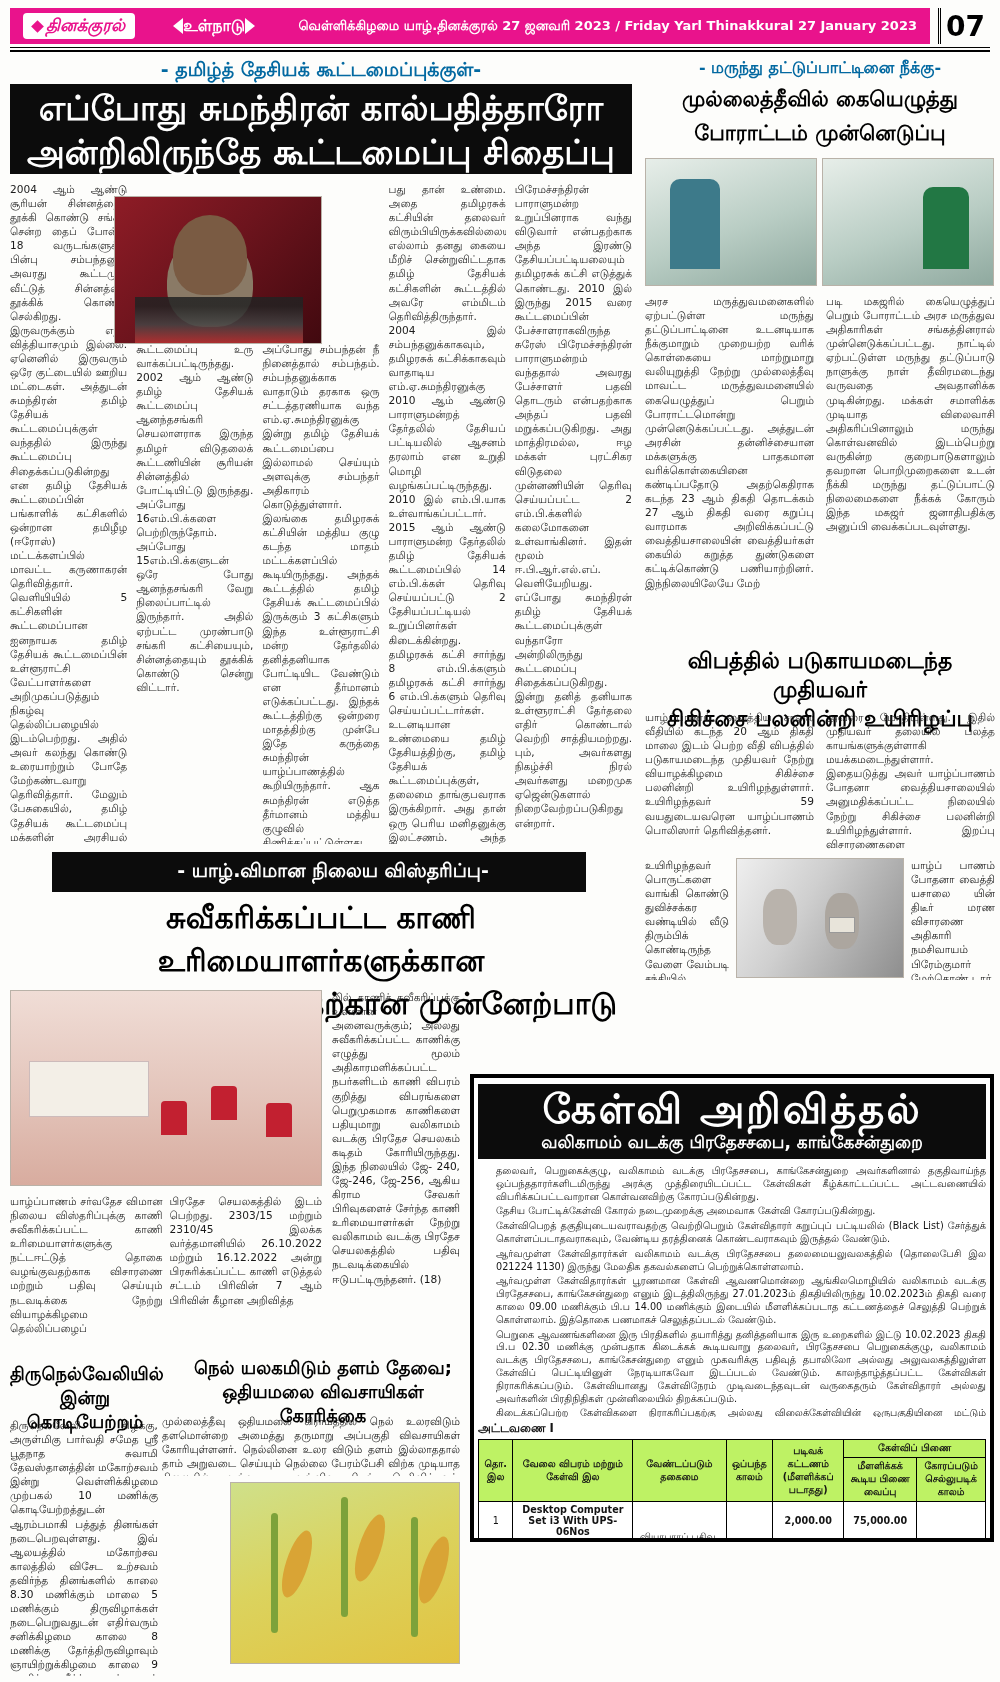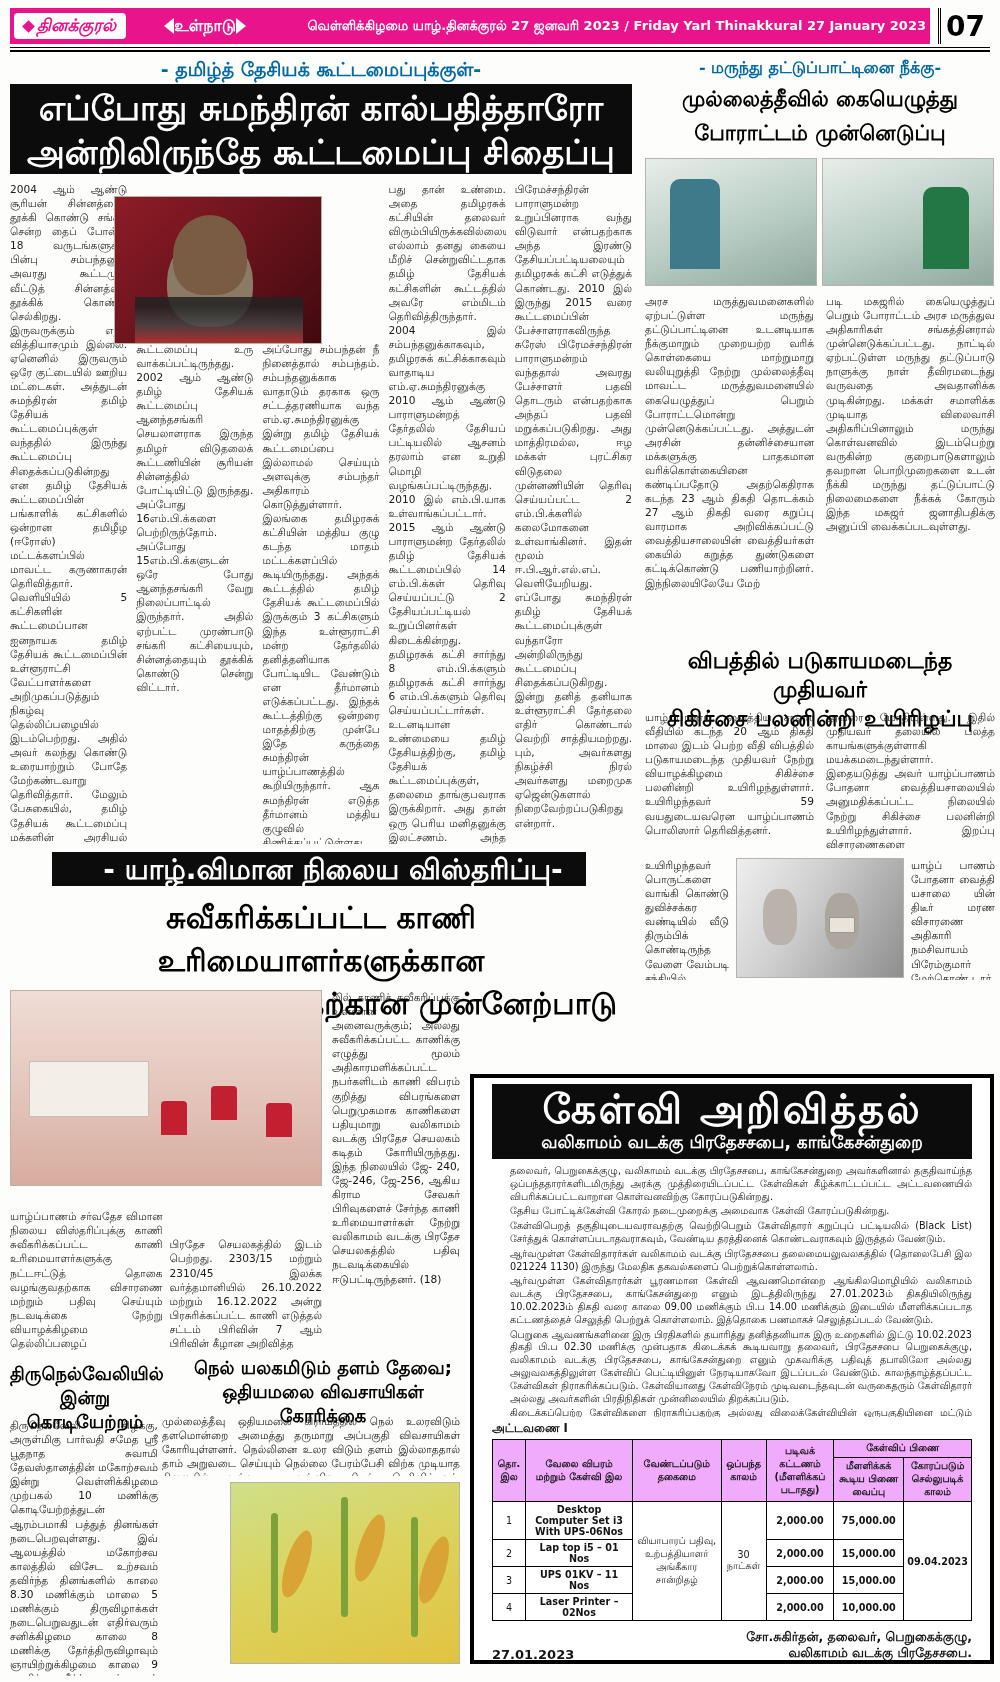--- a/index.html
+++ b/index.html
@@ -1,21 +1,21 @@
 <!DOCTYPE html>
 <html><head>
 <meta charset="utf-8">
 <style>
   * { margin:0; padding:0; box-sizing:border-box; }
   body { background:#888; font-family:"DejaVu Sans", sans-serif; }
   .page { position:relative; width:1000px; height:1682px; margin:0 auto; background:#fdfdfb; color:#141414; overflow:hidden; }
 
   
   .topbar { position:absolute; left:10px; top:8px; width:980px; height:36px; display:flex; align-items:stretch; }
-  .maghead { flex:1; background:#e9138c; display:flex; align-items:center; padding:0 4px; gap:10px; }
+  .maghead { flex:1; background:#e9138c; display:flex; align-items:center; padding:0 13px; gap:10px; }
   .logo-box { background:#fff; border-radius:4px; padding:2px 10px; display:flex; align-items:center; gap:4px; }
   .logo-flame { width:9px; height:9px; background:#e9138c; transform:rotate(45deg); }
   .logo-text { color:#e9138c; font-weight:bold; font-style:italic; font-size:17px; }
   .section-tag { display:flex; align-items:center; gap:0; margin-left:28px; }
   .chev { width:0; height:0; border-top:8px solid transparent; border-bottom:8px solid transparent; }
   .chev.l { border-right:10px solid #fff; }
   .chev.r { border-left:10px solid #fff; }
   .section-label { color:#fff; font-weight:bold; font-size:16px; }
   .dateline { margin-left:auto; color:#fff; font-weight:bold; font-size:13px; white-space:nowrap; }
   .pagenum { width:52px; display:flex; align-items:center; justify-content:center; font-size:28px; font-weight:bold; color:#000; border-left:3px double #000; margin-left:8px; }
@@ -51,52 +51,52 @@
   
   .death-head { left:645px; top:646px; width:350px; font-size:22px; line-height:29px; }
   .death-body { left:645px; top:710px; width:350px; height:148px; gap:12px; }
   .death-row2 { position:absolute; left:645px; top:858px; width:350px; height:122px; display:flex; gap:7px; }
   .feet-photo { width:168px; height:120px; background:linear-gradient(120deg,#efefef 0%,#cfcfcf 40%,#8e8e8e 100%); flex:none; }
   .feet-photo .toe { position:absolute; left:26px; top:30px; width:34px; height:56px; background:#b9b3ac; border-radius:40%; box-shadow:62px 4px 0 0 #aca69f; }
   .feet-photo .tag { position:absolute; left:92px; top:58px; width:26px; height:16px; background:#e8e4da; border:1px solid #999; }
   .nar { flex:1; font-size:10.6px; line-height:1.33; text-align:justify; overflow:hidden; }
 
   
-  .air-bar { position:absolute; left:52px; top:852px; width:534px; height:34px; font-size:28px; line-height:36px;padding-left:28px; }
+  .air-bar { position:absolute; left:52px; top:852px; width:534px; height:40px; font-size:19px; line-height:36px;padding-left:28px; }
   .air-head { position:absolute; left:10px; top:896px; width:622px; text-align:center; font-weight:bold; font-size:30px; line-height:43px; color:#000; }
   .meet-photo { position:absolute; left:10px; top:990px; width:312px; height:196px;
       background:linear-gradient(#f0ddd6 0%,#e3c4ba 55%,#d8ac9f 100%); }
   .meet-photo .table1 { position:absolute; left:18px; top:70px; width:120px; height:56px; background:#f3efe7; border:1px solid #cbb; }
   .meet-photo .chair { position:absolute; width:26px; height:34px; background:#c22030; border-radius:4px 4px 0 0; }
   .air-side { position:absolute; left:332px; top:990px; width:128px; height:366px; font-size:10.6px; line-height:1.33; text-align:justify; overflow:hidden; }
-  .air-below { left:10px; top:1194px; width:312px; height:156px; gap:7px;align-items:flex-end; }
+  .air-below { left:10px; top:1194px; width:312px; height:156px; gap:7px; }
 
   
   .flag-head { left:10px; top:1362px; width:150px; font-size:18px; line-height:24px; }
   .flag-body { position:absolute; left:10px; top:1418px; width:148px; height:258px; font-size:10.6px; line-height:1.33; text-align:justify; overflow:hidden; }
 
   
   .paddy-head { left:186px; top:1356px; width:274px; font-size:18px; line-height:24px; }
   .paddy-body { position:absolute; left:162px; top:1414px; width:298px; height:62px; font-size:10.6px; line-height:1.33; text-align:justify; overflow:hidden; }
   .paddy-photo { position:absolute; left:230px; top:1482px; width:230px; height:182px;
      background:linear-gradient(160deg,#cfe08a 0%,#dbd35e 45%,#e2c341 100%); }
   .paddy-photo .stalk { position:absolute; width:7px; height:120px; background:#7da23a; border-radius:4px; }
   .paddy-photo .grain { position:absolute; width:22px; height:70px; background:#d9a435; border-radius:50% 50% 50% 50%; transform:rotate(18deg); }
 
   
-  .notice { position:absolute; left:470px; top:1074px; width:524px; height:590px; border:4px solid #000; background:#fff; padding:6px 18px; overflow:hidden; }
+  .notice { position:absolute; left:470px; top:1074px; width:524px; height:468px; border:4px solid #000; background:#fff; padding:6px 4px; overflow:hidden; }
   .notice-head { background:#0c0c0c; color:#fff; text-align:center; padding:3px 0 5px; }
   .notice-title { font-size:40px; font-weight:bold; letter-spacing:2px; line-height:44px; }
   .notice-sub { font-size:17px; font-weight:bold; margin-top:1px; }
   .notice-list { margin:6px 0 4px 16px; font-size:9.7px; line-height:1.32; text-align:justify; max-height:252px; overflow:hidden; }
   .notice-list li { margin-bottom:2px; padding-left:2px; }
   .table-label { font-weight:bold; font-size:11.5px; margin:2px 0 3px; }
   table.tender { width:100%; border-collapse:collapse; font-size:9.6px; }
   table.tender th, table.tender td { border:1px solid #000; padding:2px 3px; text-align:center; vertical-align:middle; }
-  table.tender th { background:#f0abfc; font-weight:bold; }
+  table.tender th { background:#bef264; font-weight:bold; }
   td.item { font-weight:bold; }
   td.money { font-weight:bold; }
   .notice-foot { display:flex; justify-content:space-between; align-items:flex-end; margin-top:8px; font-weight:bold; font-size:13px; }
   .sig { text-align:right; font-size:12.5px; line-height:1.3; }
 </style>
 </head>
 <body>
 
 <div class="page">
 

